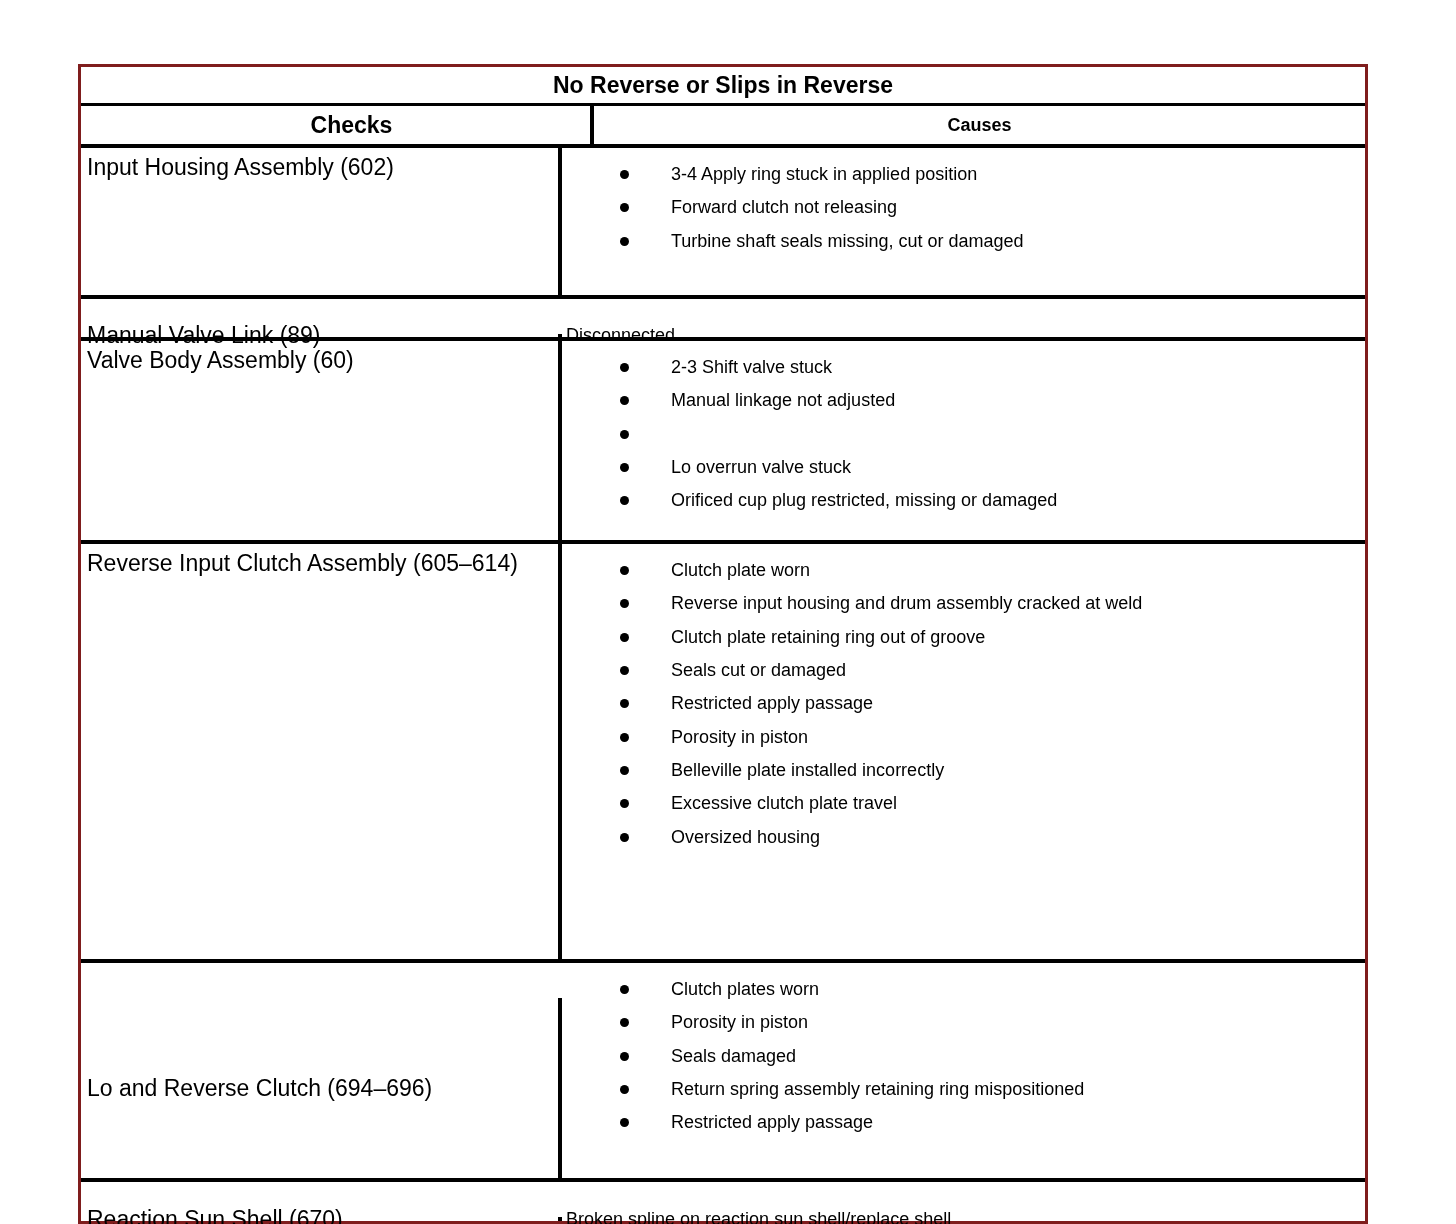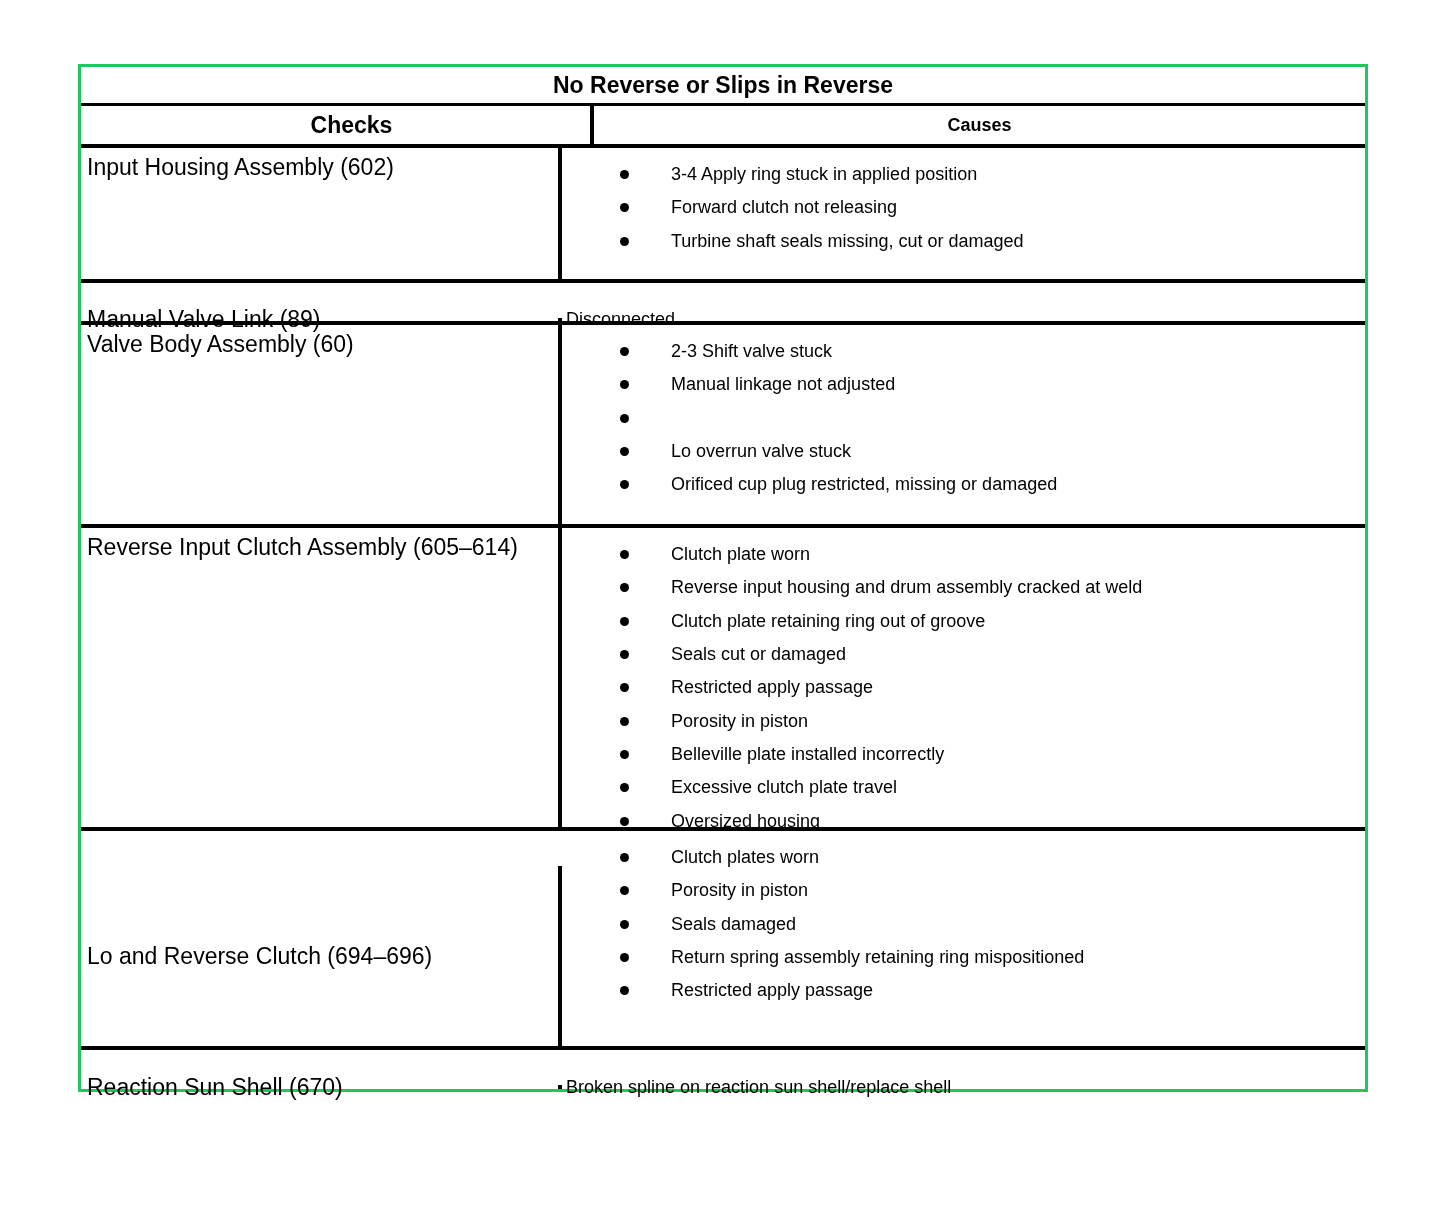--- a/index.html
+++ b/index.html
@@ -1,19 +1,19 @@
 <!DOCTYPE html>
 <html><head>
 <meta charset="utf-8">
 <style>
   html, body { margin: 0; padding: 0; background: #ffffff; }
   body { width: 1456px; height: 1224px; position: relative; font-family: "Liberation Sans", sans-serif; color: #000; }
   .table {
     position: absolute; left: 78px; top: 64px; width: 1290px;
-    border: 3px solid #22c55e; box-sizing: border-box;
+    border: 3px solid #7f1d1d; box-sizing: border-box;
   }
   .title-row {
     height: 39px; border-bottom: 3px solid #000; box-sizing: border-box;
     display: flex; align-items: center; justify-content: center;
     font-weight: bold; font-size: 23px;
   }
   .row { display: flex; box-sizing: border-box; border-bottom: 4px solid #000; }
   .row:last-child { border-bottom: none; border-radius: 7px; }
   .cell-check { width: 481px; border-right: 4px solid #000; box-sizing: border-box; font-size: 23px; padding: 6px 0 0 6px; }
   .cell-cause { flex: 1; box-sizing: border-box; font-size: 18px; padding: 6px 0 0 4px; }
@@ -30,21 +30,21 @@
 <body>
 
 <div class="table">
   <div class="title-row">No Reverse or Slips in Reverse</div>
 
   <div class="row header">
     <div class="cell-check">Checks</div>
     <div class="cell-cause">Causes</div>
   </div>
 
-  <div class="row" style="height:135px">
+  <div class="row" style="height:151px">
     <div class="cell-check">Input Housing Assembly (602)</div>
     <div class="cell-cause">
       <ul class="bullets">
         <li>
             <span class="dot"></span>
             <span>3-4 Apply ring stuck in applied position</span>
           </li>
         <li>
             <span class="dot"></span>
             <span>Forward clutch not releasing</span>
@@ -82,21 +82,21 @@
             <span>Lo overrun valve stuck</span>
           </li>
         <li>
             <span class="dot"></span>
             <span>Orificed cup plug restricted, missing or damaged</span>
           </li>
       </ul>
     </div>
   </div>
 
-  <div class="row" style="height:303px">
+  <div class="row" style="height:419px">
     <div class="cell-check">Reverse Input Clutch Assembly (605–614)</div>
     <div class="cell-cause">
       <ul class="bullets">
         <li>
             <span class="dot"></span>
             <span>Clutch plate worn</span>
           </li>
         <li>
             <span class="dot"></span>
             <span>Reverse input housing and drum assembly cracked at weld</span>

